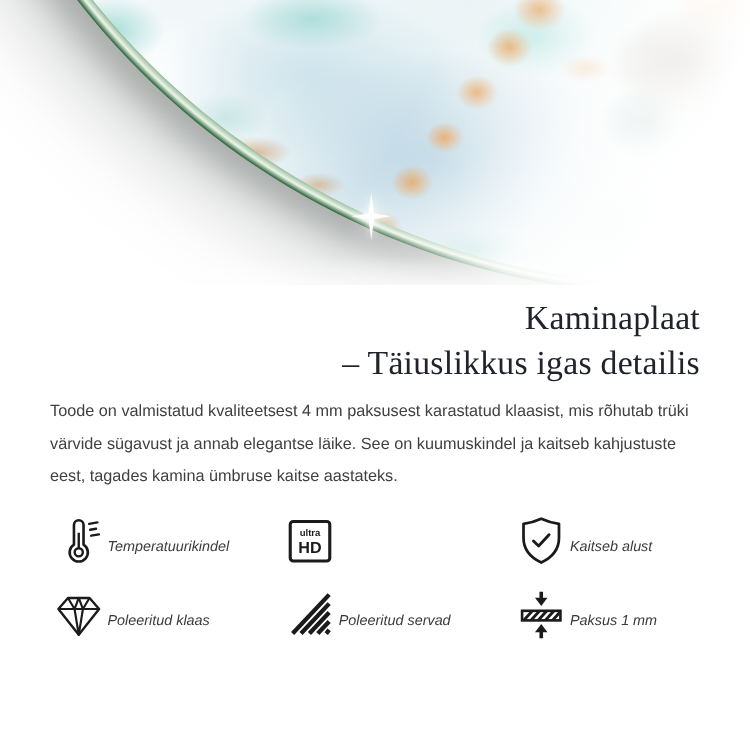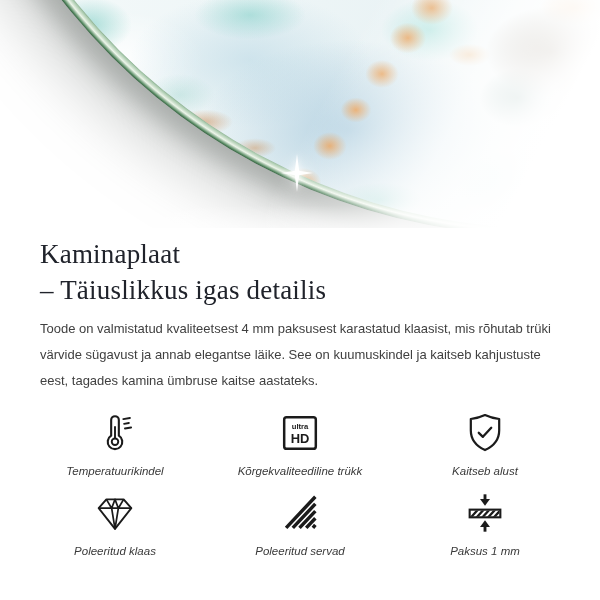--- a/index.html
+++ b/index.html
@@ -85,20 +85,21 @@
   
   .content { padding: 0 40px; }
   .page-title {
     margin: 8px 0 0;
     font-family: "Liberation Serif", serif;
     font-weight: 400;
     font-size: 27px;
     line-height: 36px;
     color: #20232b;
     letter-spacing: 0.2px;
+    text-align: right;
   }
   .page-title span { display: block; }
   .product-description {
     margin: 8px 0 0;
     font-size: 13px;
     line-height: 26px;
     color: #404040;
     max-width: 535px;
   }
 
@@ -106,21 +107,20 @@
     margin-top: 16px;
     width: 520px;
     display: flex;
     flex-wrap: wrap;
     justify-content: space-between;
     row-gap: 13px;
   }
   .feature {
     width: 150px;
     display: flex;
-    flex-direction: column;
     align-items: center;
   }
   .feature .icon-wrap { height: 46px; display: flex; align-items: flex-end; }
   .feature svg.glyph { width: 46px; height: 46px; display: block; }
   .feature svg.glyph .ln { stroke: #1b1b1b; fill: none; }
   .feature-label {
     margin-top: 9px;
     font-size: 11.5px;
     color: #3a3a3a;
     white-space: nowrap;
@@ -171,21 +171,20 @@
     </div>
 
     <div class="feature">
       <div class="icon-wrap">
         <svg class="glyph" viewBox="0 0 48 48">
           <rect class="ln" x="7.5" y="7.5" width="33" height="33" rx="2.5" stroke-width="2.6"></rect>
           <text x="24" y="20" text-anchor="middle" font-size="8" font-weight="700" font-family="Liberation Sans, sans-serif" fill="#1b1b1b">ultra</text>
           <text x="24" y="34" text-anchor="middle" font-size="13.5" font-weight="700" font-family="Liberation Sans, sans-serif" fill="#1b1b1b">HD</text>
         </svg>
       </div>
-      <span class="feature-label">Kõrgekvaliteediline trükk</span>
     </div>
 
     <div class="feature">
       <div class="icon-wrap">
         <svg class="glyph" viewBox="0 0 48 48">
           <path class="ln" d="M24,5.2 C28.5,7.3 33.5,8.7 38.8,9.4 V21.3 C38.8,30.8 32.7,37.7 24,41.8 C15.3,37.7 9.2,30.8 9.2,21.3 V9.4 C14.5,8.7 19.5,7.3 24,5.2 Z" stroke-width="2.3" stroke-linejoin="round"></path>
           <path class="ln" d="M17.5,23.8 L21.8,28 L30.5,18.5" stroke-width="2.4" stroke-linecap="round" stroke-linejoin="round"></path>
         </svg>
       </div>
       <span class="feature-label">Kaitseb alust</span>

